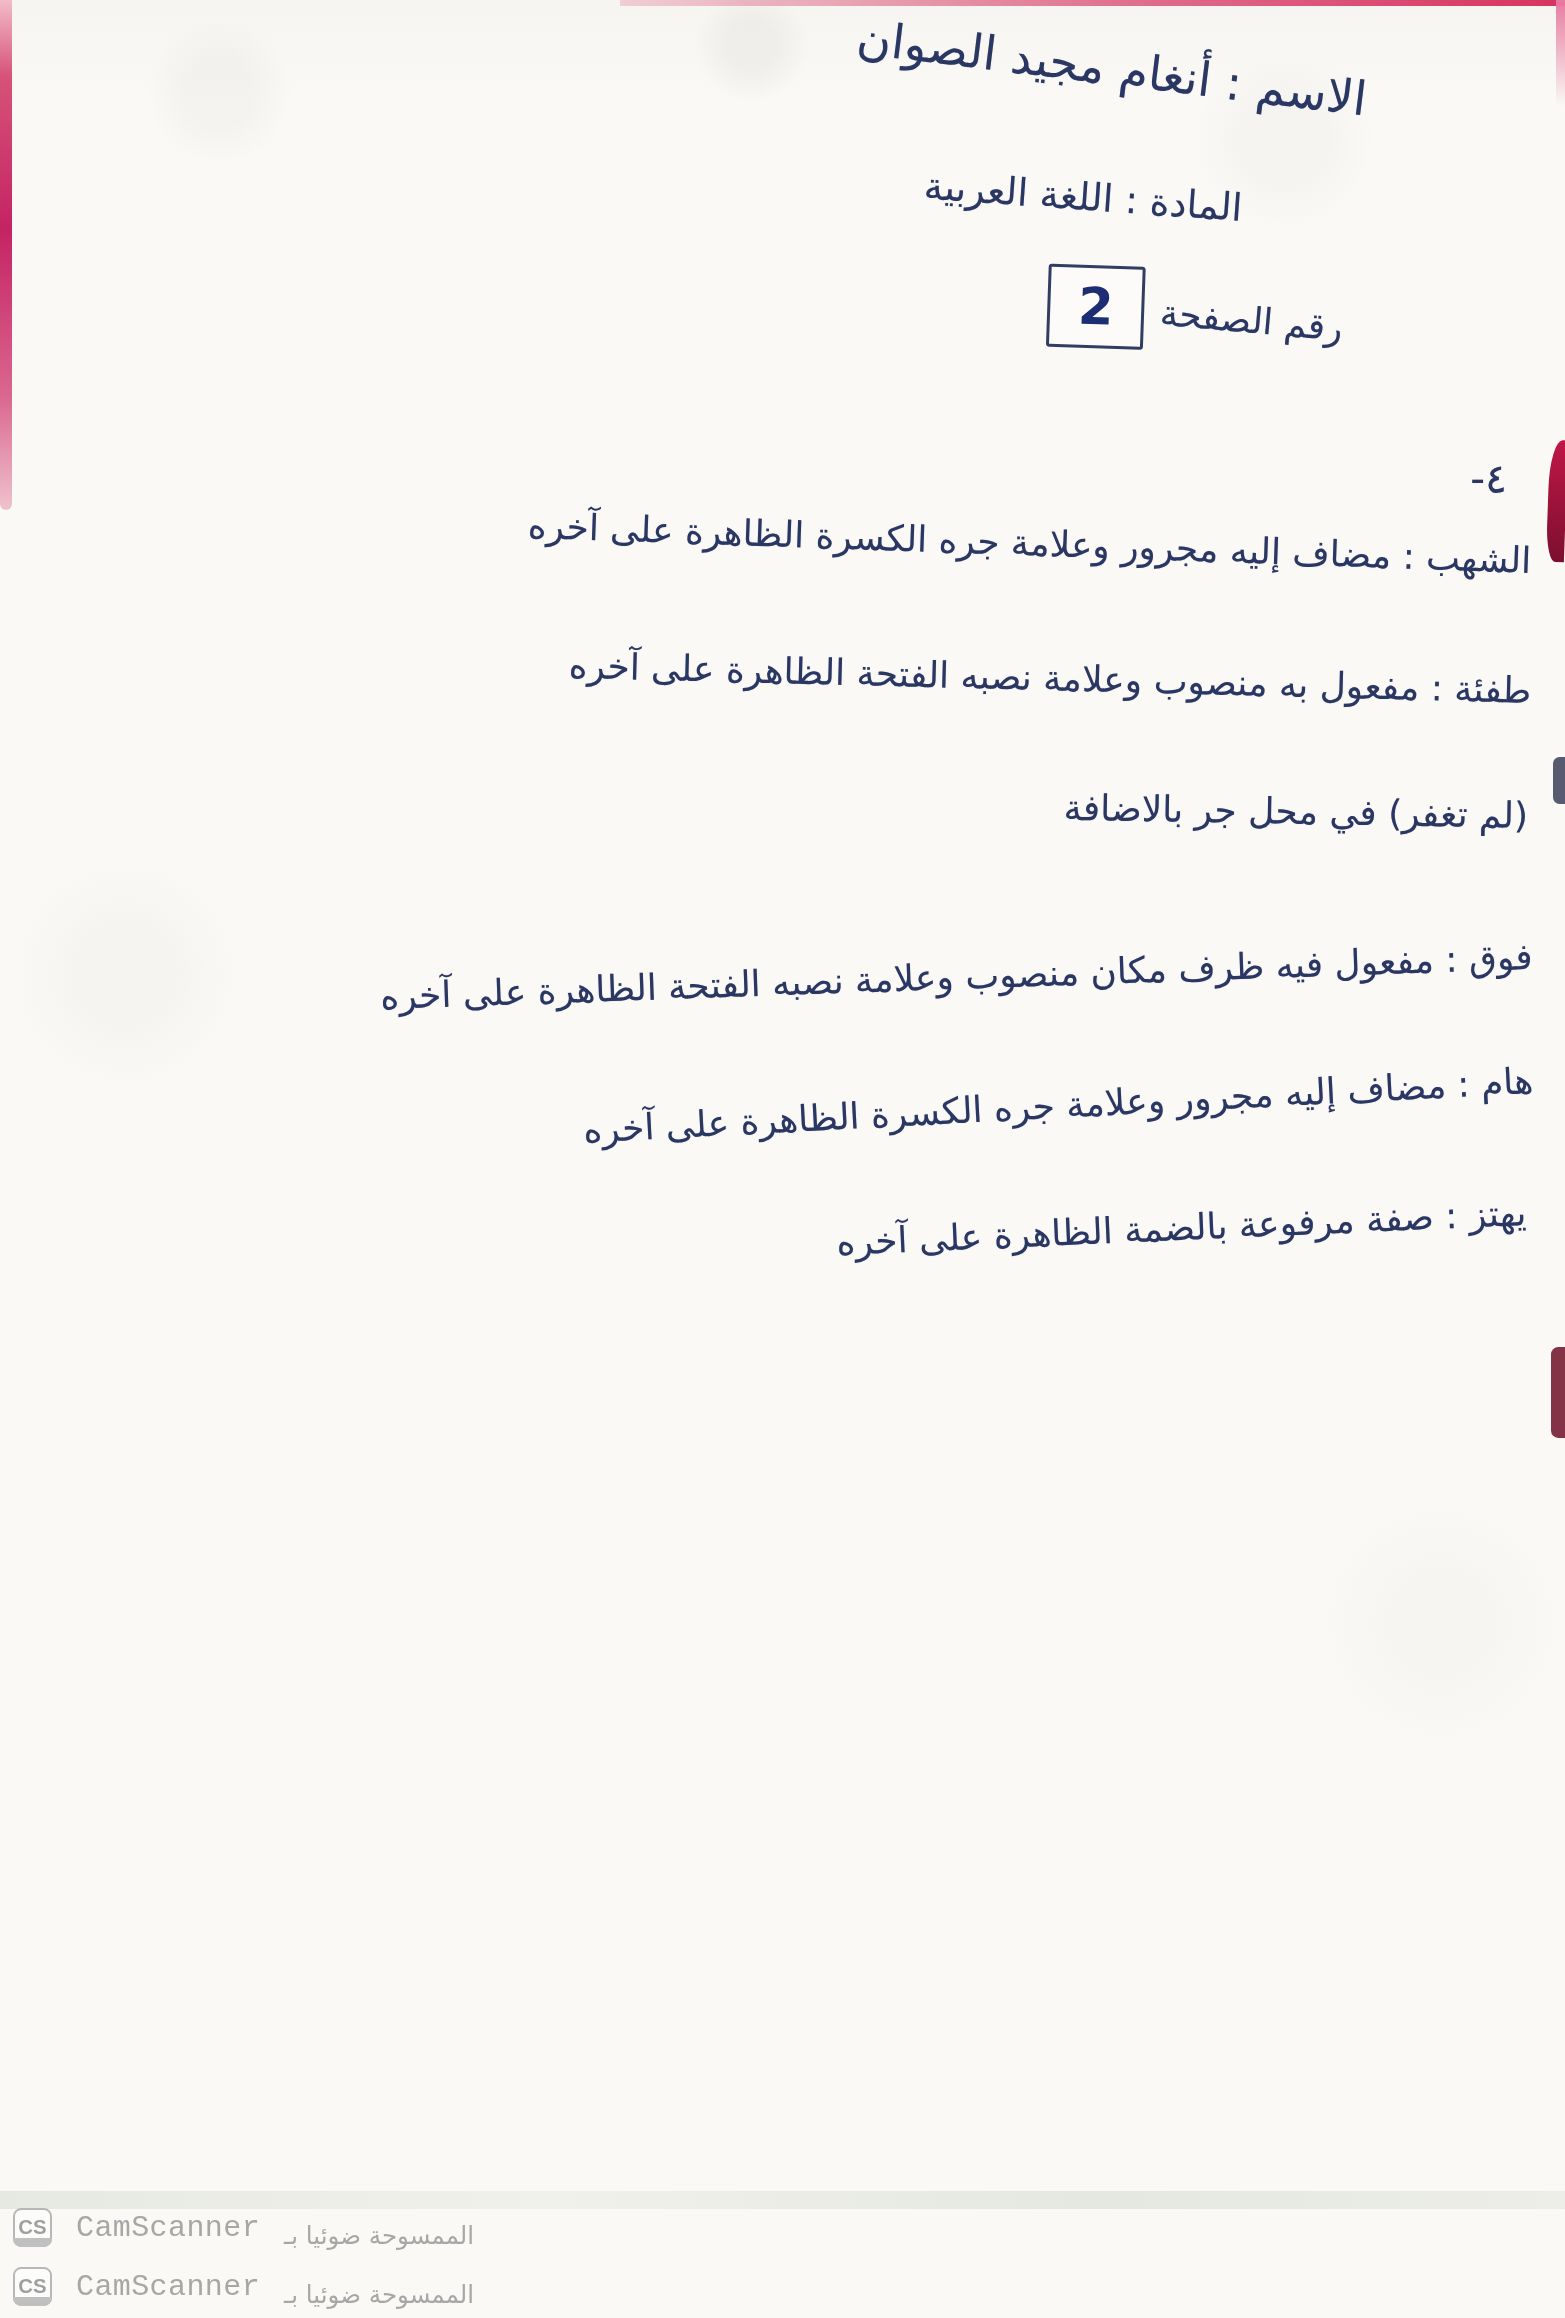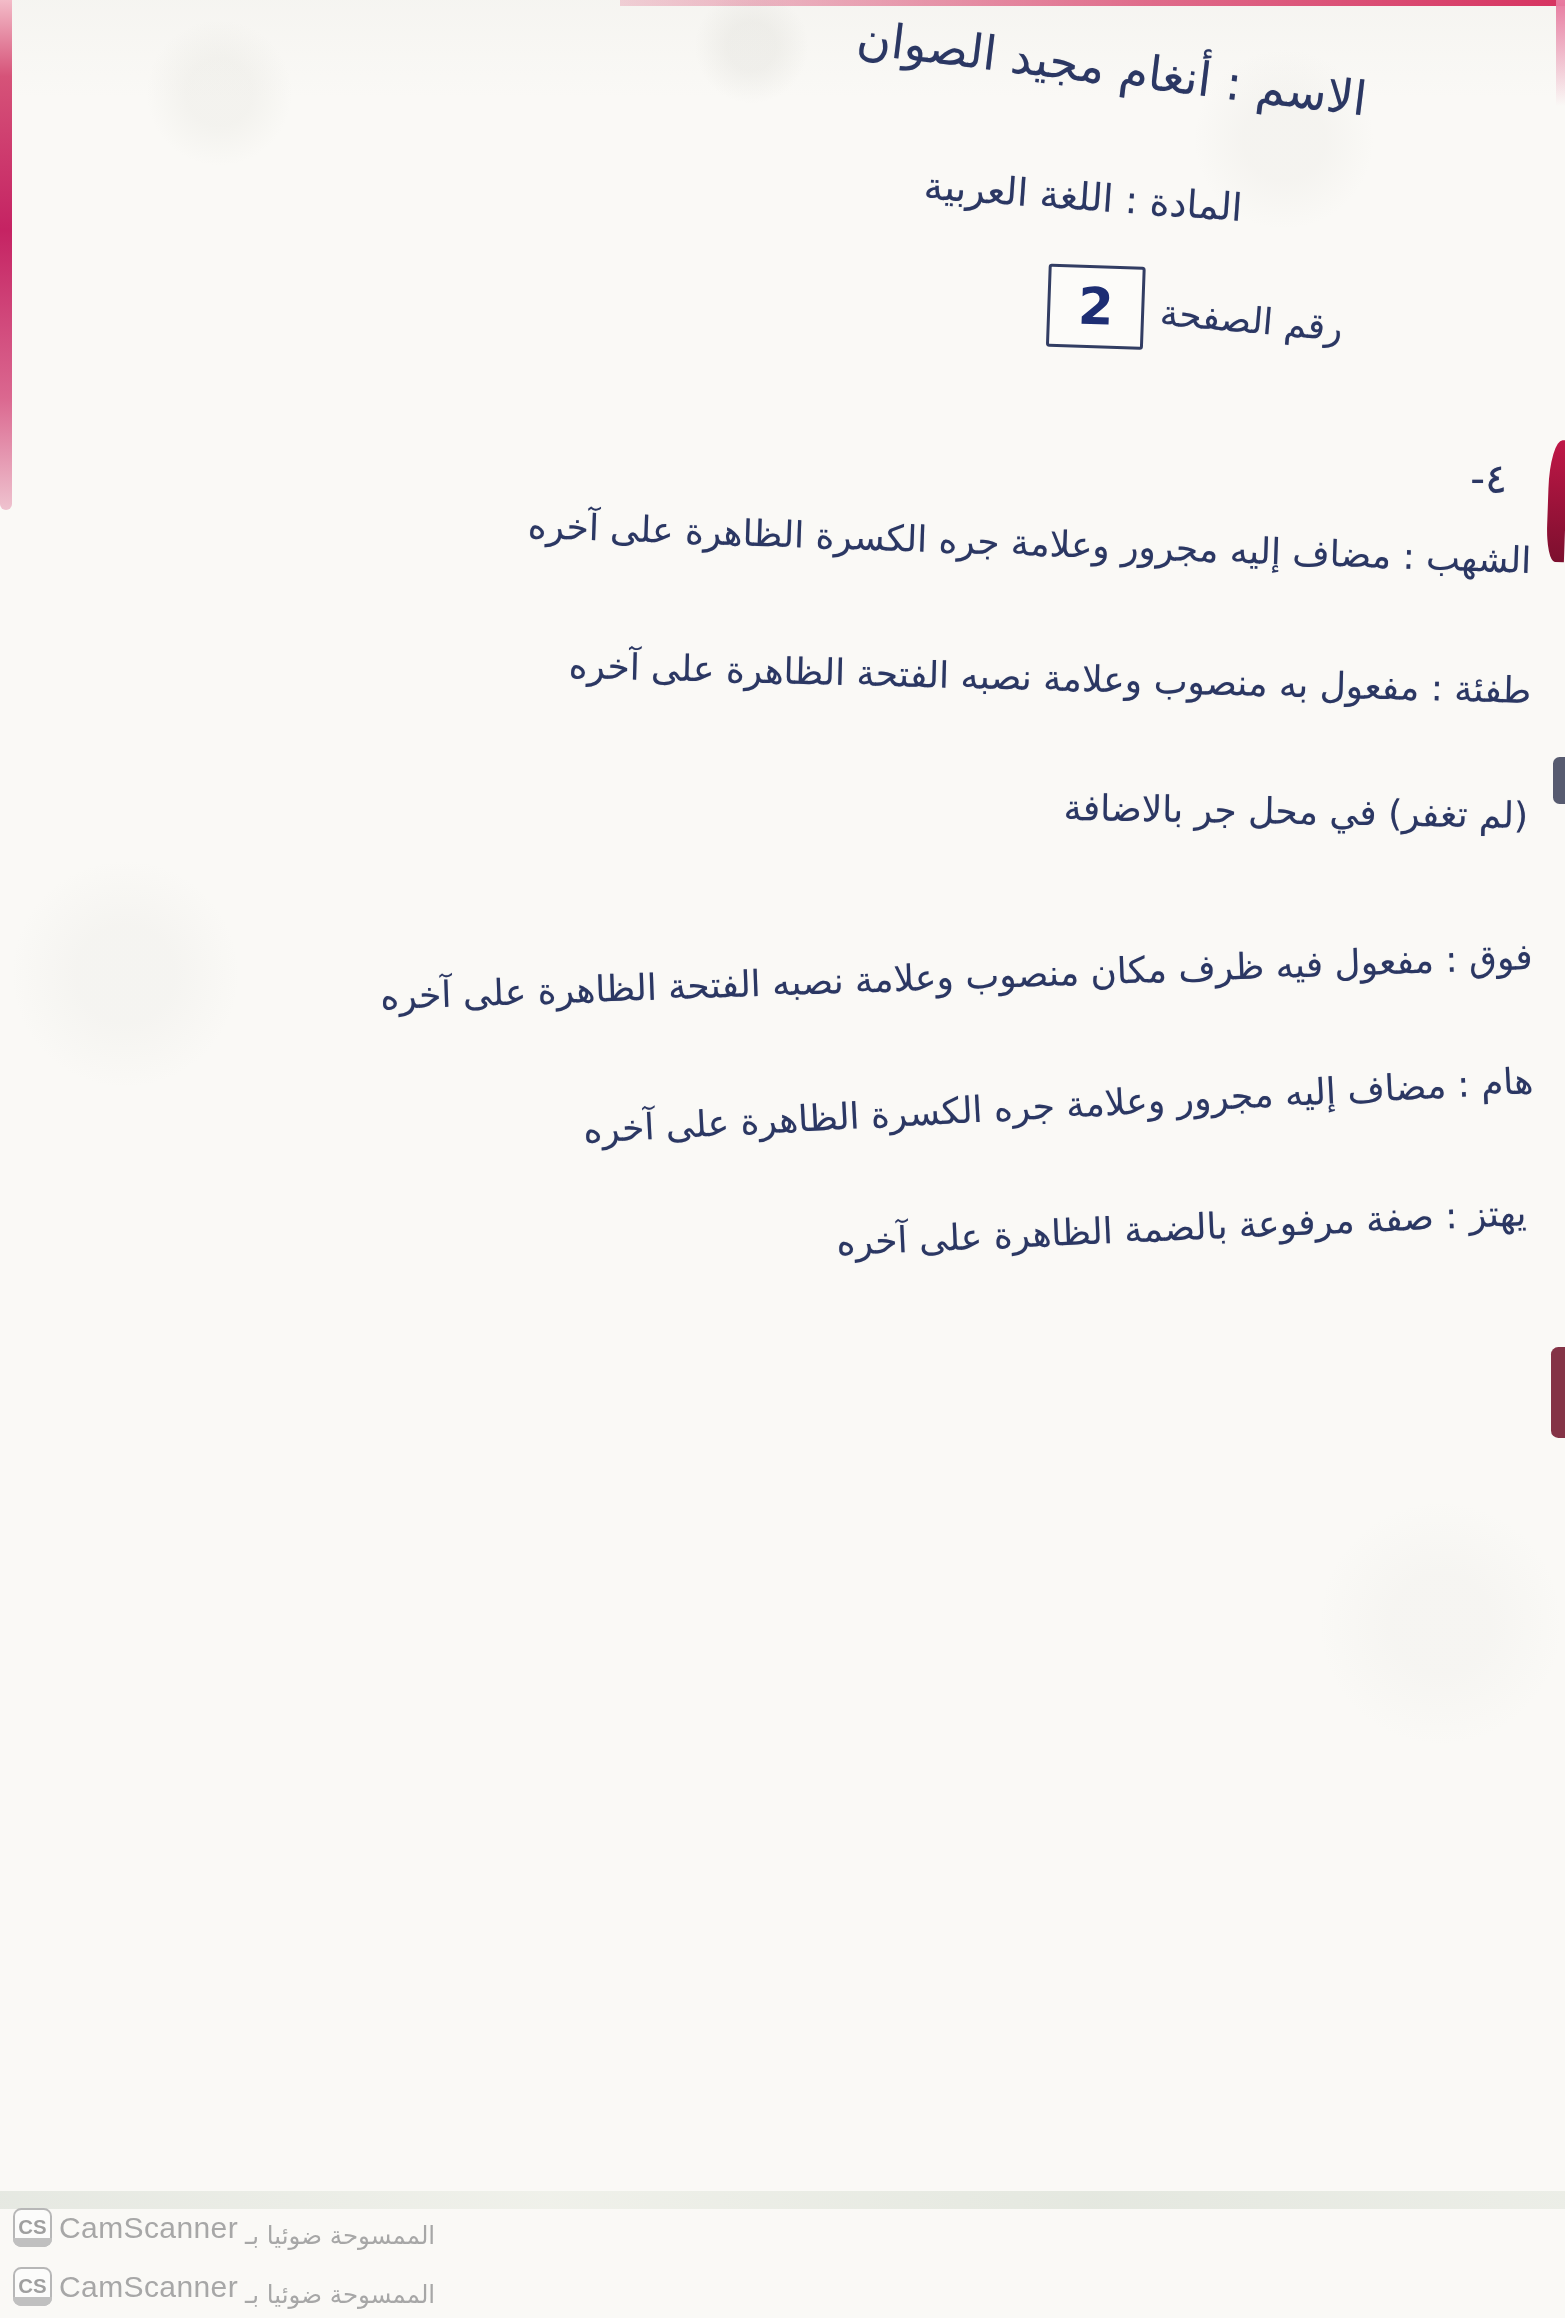--- a/index.html
+++ b/index.html
@@ -89,38 +89,38 @@
     background:#7a2236;border-radius:7.3px 0 0 7.3px;opacity:0.92;
   }
   
   .footer-noise{
     position:absolute;left:0;right:0;top:2191px;height:18px;
     background:linear-gradient(to right,#dfe3db,#eceee6 35%,#dde2d8 70%,#e7eae2);
     opacity:0.75;
   }
   .wm-row{
     position:absolute;left:13px;
-    display:flex;align-items:center;gap:7px;
+    display:flex;align-items:center;gap:24px;
     direction:ltr;
   }
   .cs-box{
     width:39px;height:39px;box-sizing:border-box;
     border:2.4px solid #b7b7b7;border-radius:8.2px;
     position:relative;
     display:flex;align-items:center;justify-content:center;
     font-family:"Liberation Sans",sans-serif;
     font-weight:bold;font-size:20.4px;color:#9f9f9f;
     background:#fcfcfb;
   }
   .cs-box::after{
     content:"";position:absolute;left:-2.4px;right:-2.4px;bottom:-2.4px;height:9.8px;
     background:#c0c0c0;border-radius:0 0 8.2px 8.2px;
   }
   .wm-brand{
-    font-family:Liberation Sans, sans-serif;
+    font-family:Liberation Mono, monospace;
     font-size:30px;color:#a7a7a7;letter-spacing:0.4px;
   }
   .wm-arabic{
     font-size:24.5px;color:#a7a7a7;direction:rtl;margin-top:16px;
   }
 </style>
 </head>
 <body>
 
 <div class="page">

